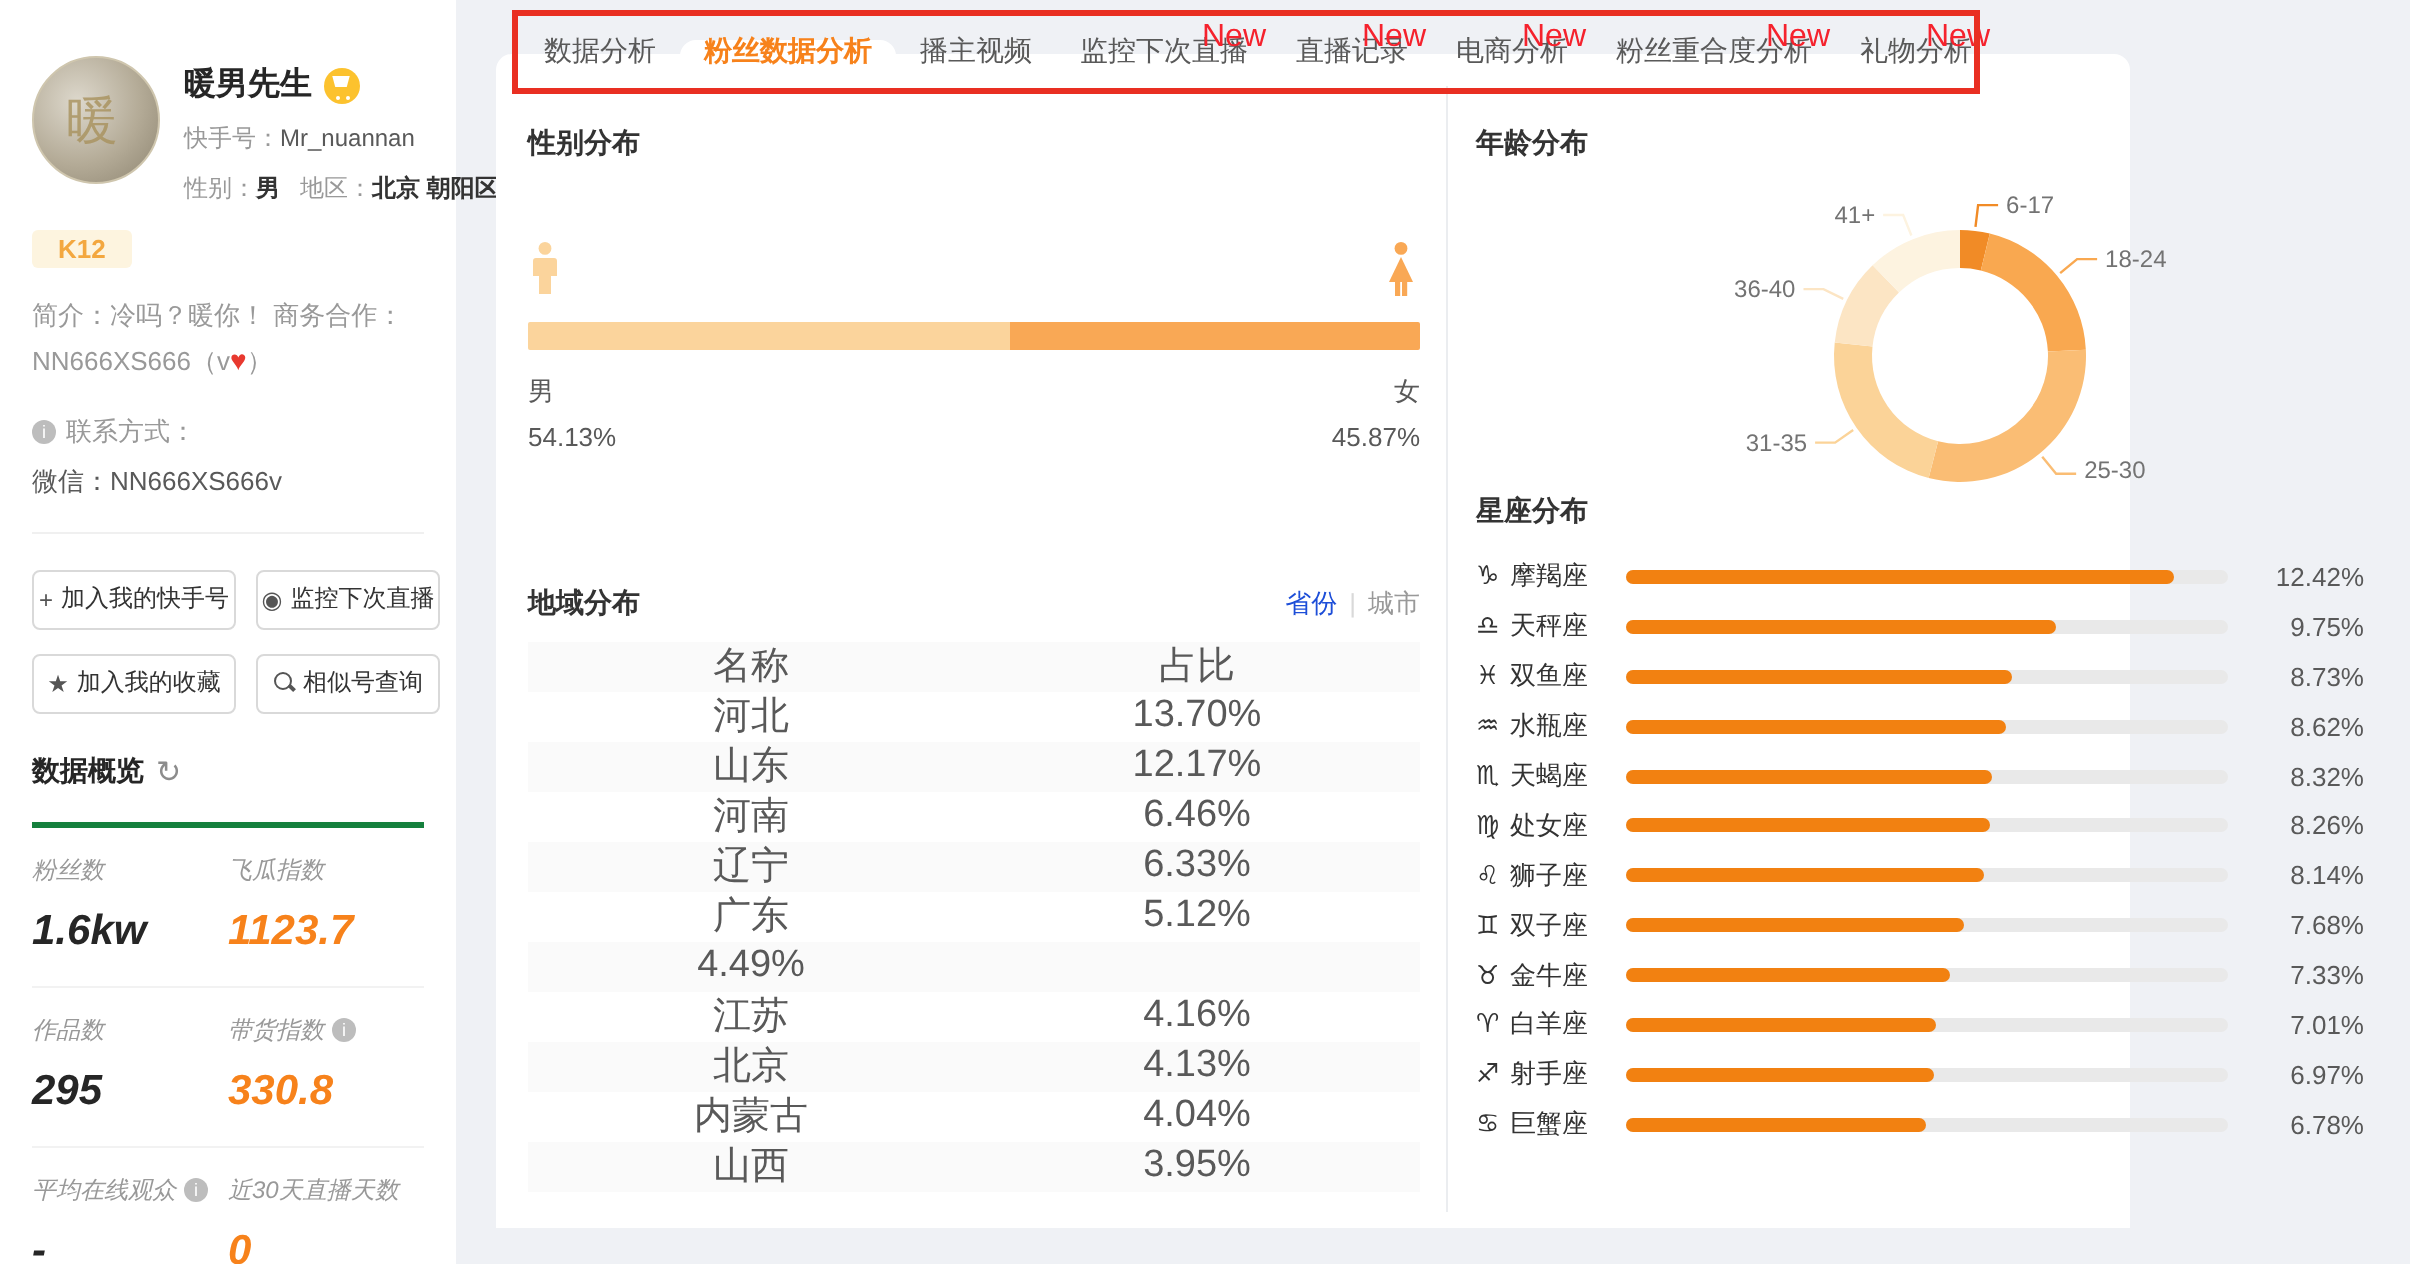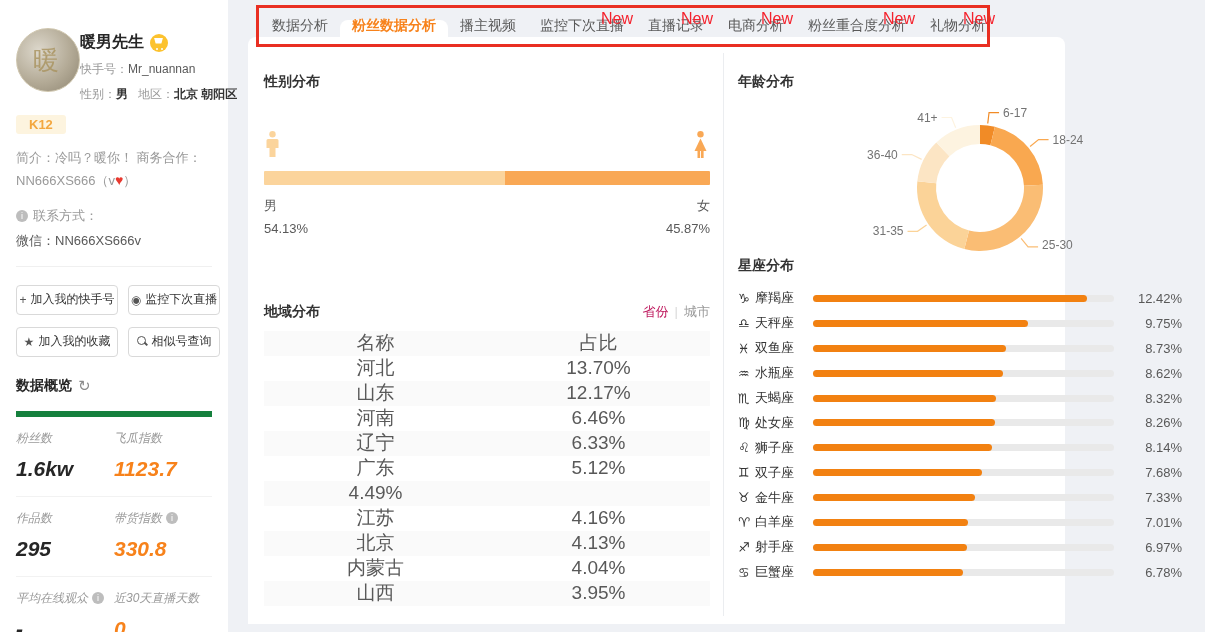--- a/index.html
+++ b/index.html
@@ -1,21 +1,21 @@
 <!DOCTYPE html>
 <html><head>
 <meta charset="utf-8">
 <style>
   * { margin:0; padding:0; box-sizing:border-box; }
   html,body { width:1205px; height:632px; overflow:hidden; }
   body { background:#eff1f5; font-family:"Liberation Sans","DejaVu Sans",sans-serif; position:relative; color:#333; }
 
   
   .sidebar { position:absolute; left:0; top:0; width:228px; height:632px; background:#fff; padding:28px 16px 0; }
-  .profile { display:flex; }
+  .profile { display:flex; gap:12px; }
   .avatar { width:64px; height:64px; border-radius:50%; flex:0 0 64px;
             background:radial-gradient(circle at 35% 35%, #ddd8cc, #b4ab97 55%, #8d8470);
             border:1px solid #cfc6ae; position:relative; overflow:hidden; }
   .avatar::after { content:"暖"; position:absolute; left:16px; top:14px; font-size:26px; color:#a8925d; opacity:.8; }
   .pinfo { padding-top:4px; min-width:0; }
   .name-row { display:flex; align-items:center; gap:6px; }
   .pname { font-size:16px; font-weight:bold; color:#262626; }
   .cart-badge { width:18px; height:18px; border-radius:50%; background:#fcc22e; position:relative; flex:0 0 18px; }
   .cart-badge i { position:absolute; left:4px; top:4px; width:9px; height:6px; background:#fff; display:block;
                   clip-path:polygon(0 0,100% 0,82% 100%,18% 100%); }
@@ -37,56 +37,56 @@
               display:grid; grid-template-columns:102px 92px; gap:12px 10px; }
   .act-btn { height:30px; background:#fff; border:1px solid #d9d9d9; border-radius:4px; font-size:12px; color:#333;
              display:flex; align-items:center; justify-content:center; gap:4px; cursor:pointer; white-space:nowrap;
              font-family:inherit; padding:0 2px; }
   .act-btn .ic { font-size:12px; color:#555; line-height:1; }
   .mag { width:11px; height:11px; position:relative; display:inline-block; }
   .mag::before { content:""; position:absolute; left:0; top:0; width:7px; height:7px; border:1.4px solid #555; border-radius:50%; }
   .mag::after { content:""; position:absolute; left:7px; top:7px; width:4px; height:1.6px; background:#555; transform:rotate(45deg); }
 
   .overview { margin-top:20px; }
-  .ov-title { font-size:14px; font-weight:bold; color:#262626; padding-bottom:16px; border-bottom:6px solid #15803d;
+  .ov-title { font-size:14px; font-weight:bold; color:#262626; padding-bottom:16px; border-bottom:3px solid #15803d;
               display:flex; align-items:center; gap:6px; }
   .refresh { color:#8c8c8c; font-size:15px; font-weight:normal; cursor:pointer; }
   .stat-row { display:flex; padding:13px 0 15px; border-bottom:1px solid #f2f2f2;font-style:italic; }
   .stat-row:last-child { border-bottom:none; }
   .stat { width:50%; }
   .s-label { font-size:12px; color:#999; display:flex; align-items:center; gap:4px; }
   .s-value { margin-top:10px; font-size:21px; font-weight:bold; color:#262626; }
   .s-value.accent { color:#f7821b; }
 
   
   .tabs { position:absolute; left:260px; top:8px; height:37px; display:flex; z-index:2; }
   .tab { position:relative; display:flex; align-items:flex-end; padding:0 12px 10px; font-size:14px; color:#595959; cursor:pointer; }
   .tab.active { background:#fff; border-radius:8px 8px 0 0; color:#f7821b; font-weight:bold;margin-top:12px; }
   .tab .new { position:absolute; top:2px; right:3px; color:#f5222d; font-size:16px; font-weight:normal; }
   .annotation-box { position:absolute; left:256px; top:5px; width:734px; height:42px; border:3px solid #e92f22;
                     z-index:9; pointer-events:none; }
 
   
-  .panel { position:absolute; left:248px; top:37px; width:817px; height:587px; background:#fff; border-radius:8px 8px 0 0; }
+  .panel { position:absolute; left:248px; top:27px; width:817px; height:587px; background:#fff; border-radius:8px 8px 0 0; }
   .v-divider { position:absolute; left:475px; top:16px; bottom:8px; width:1px; background:#ebedf0; }
   .col-left  { position:absolute; left:16px;  top:0; width:446px; height:100%; padding-top:36px; }
   .col-right { position:absolute; left:490px; top:0; width:444px; height:100%; padding-top:36px; }
   .sec-title { font-size:14px; font-weight:bold; color:#333; }
 
   
   .icons-row { display:flex; justify-content:space-between; margin-top:40px; padding:0 1px; height:28px; align-items:flex-end; }
   .gender-bar { display:flex; height:14px; margin-top:12px; overflow:hidden; border-radius:1px; }
   .gender-bar div { height:100%; }
   .g-labels { display:flex; justify-content:space-between; margin-top:10px; font-size:13px; color:#595959; line-height:1.75; }
   .g-right { text-align:right; }
 
   
   .region-head { display:flex; justify-content:space-between; align-items:baseline; margin-top:62px;gap:24px; }
   .toggle { font-size:13px; color:#999; }
-  .toggle .on { color:#be185d; cursor:pointer; }
+  .toggle .on { color:#1d4ed8; cursor:pointer; }
   .toggle .sep { color:#d9d9d9; margin:0 6px; }
   .toggle .off { cursor:pointer; }
   .rtable { margin-top:10px; font-size:19px; color:#595959; }
   .trow { display:flex; height:25px; align-items:center; }
   .trow:nth-child(odd):not(.head) { background:#fafafa; }
   .trow.head { background:#fafafa; color:#595959; }
   .tcell { width:50%; text-align:center; }
 
   
   .age-chart { position:relative; height:160px; margin-top:4px; }

